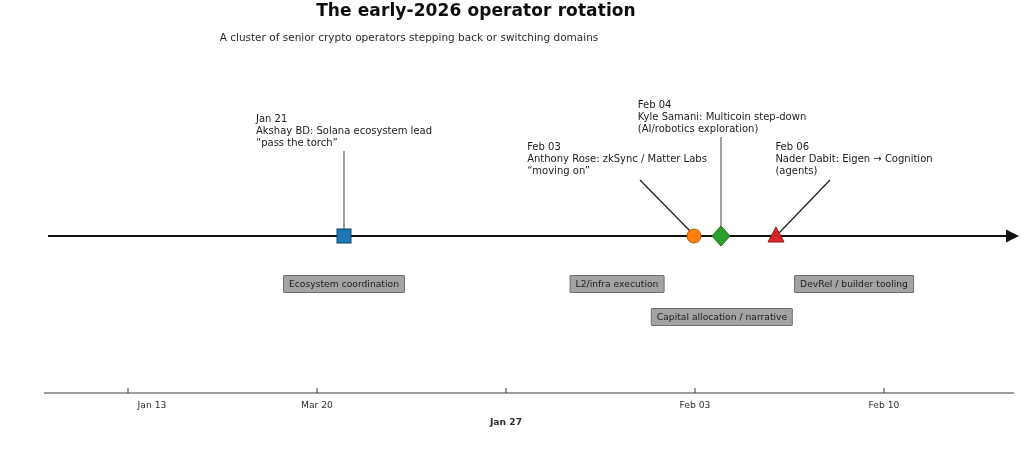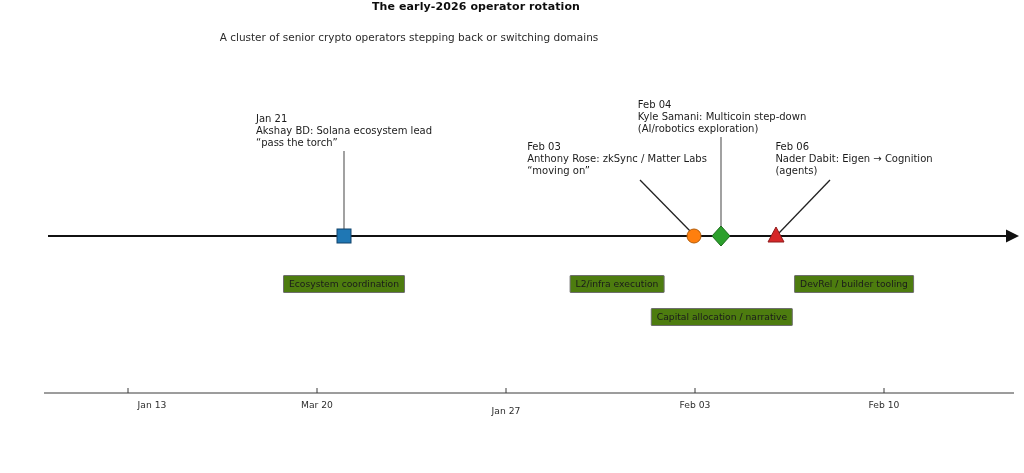--- a/index.html
+++ b/index.html
@@ -26,21 +26,21 @@
     left: 0; top: 0;
     width: 1024px;
     height: 473px;
   }
   .title {
     position: absolute;
     left: 0;
     top: 0px;
     width: 952px;
     text-align: center;
-    font-size: 11px;
+    font-size: 17px;
     font-weight: bold;
     letter-spacing: 0.1px;
     color: #0d0d0d;
   }
   .subtitle {
     position: absolute;
     left: 0;
     top: 31px;
     width: 818px;
     text-align: center;
@@ -62,21 +62,21 @@
   .annotation .who-line {
     display: block;
   }
   .annotation .quote-line {
     display: block;
   }
   .cat-box {
     position: absolute;
     transform: translateX(-50%);
     border: 1px solid #6e6e6e;
-    background: #4d7c0f;
+    background: #a3a3a3;
     padding: 2px 5px 3px 5px;
     font-size: 9.2px;
     line-height: 11px;
     color: #1b1b1b;
     white-space: nowrap;
     border-radius: 1px;
   }
   .tick-label {
     position: absolute;
     transform: translateX(-50%);
@@ -155,18 +155,18 @@
     <span class="quote-line">(agents)</span>
   </div>
 
   <div class="cat-box" style="left:344px; top:275px;">Ecosystem coordination</div>
   <div class="cat-box" style="left:617px; top:275px;">L2/infra execution</div>
   <div class="cat-box" style="left:722px; top:308px;">Capital allocation / narrative</div>
   <div class="cat-box" style="left:854px; top:275px;">DevRel / builder tooling</div>
 
   <div class="tick-label" style="left:128px; top:399px;margin-left:24px;">Jan 13</div>
   <div class="tick-label" style="left:317px; top:399px;">Mar 20</div>
-  <div class="tick-label" style="left:506px; top:405px;">Jan 27</div>
+  <div class="tick-label" style="left:506px; top:416px;font-weight:bold;">Jan 27</div>
   <div class="tick-label" style="left:695px; top:399px;">Feb 03</div>
   <div class="tick-label" style="left:884px; top:399px;">Feb 10</div>
 
 
 </div>
 
 </body></html>

